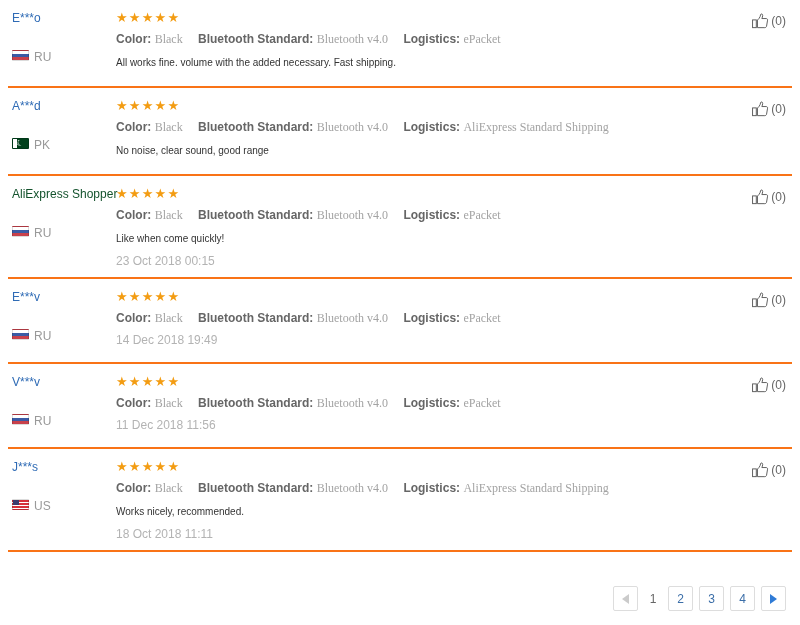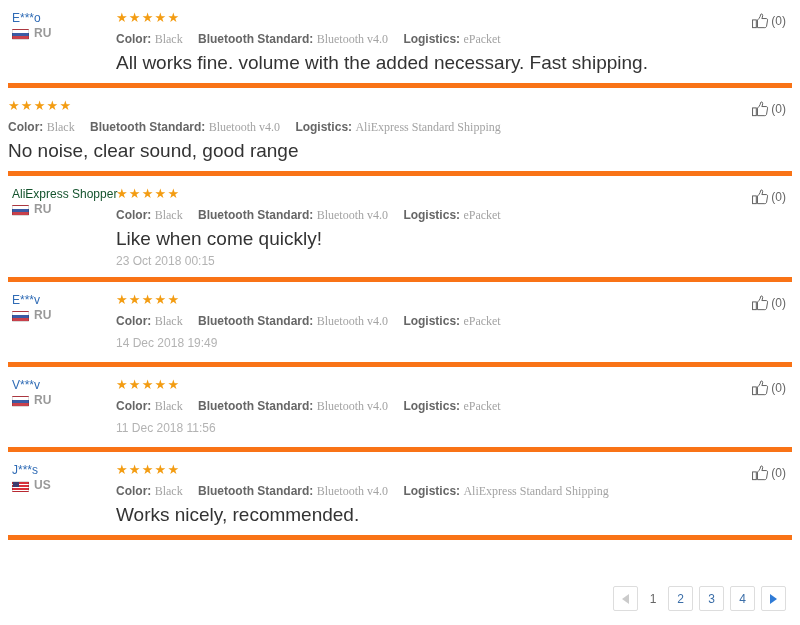--- a/index.html
+++ b/index.html
@@ -17,21 +17,21 @@
     overflow: hidden;
     background: #fff;
   }
 
   
   .review-list { padding: 0 8px; }
 
   .review-row {
     display: flex;
     align-items: flex-start;
-    border-bottom: 5px solid #f97316;
+    border-bottom: 2px solid #f97316;
     padding: 10px 0 8px 0;
     position: relative;
     min-height: 88px;
   }
   .review-row.no-comment { min-height: 85px; }
 
   
   .user-col {
     width: 108px;
     flex: 0 0 108px;
@@ -40,28 +40,27 @@
   }
   .user-name {
     font-size: 12px;
     color: #2f6bb5;
     line-height: 15px;
     white-space: nowrap;
     cursor: pointer;
   }
   .user-name.plain { color: #14532d; font-weight: normal; }
   .user-country {
-    margin-top: 0;
-    display: flex;
-    align-items: flex-end;
+    margin-top: 24px;
+    display: flex;
+    align-items: flex-start;
     gap: 5px;
     font-size: 12px;
     color: #999999;
     line-height: 14px;
-    font-weight: bold;
   }
   .flag {
     width: 17px;
     height: 11px;
     display: inline-block;
     border: 1px solid rgba(0,0,0,0.14);
     position: relative;
     overflow: hidden;
     flex: 0 0 auto;
     border-radius: 1px;
@@ -123,21 +122,21 @@
     line-height: 17px;
     color: #9e9e9e;
     white-space: nowrap;
   }
   .attrs .attr { margin-right: 12px; }
   .attrs .attr:last-child { margin-right: 0; }
   .attrs .k { color: #666666; font-weight: bold; }
   .attrs .v { color: #a3a3a3; font-family: Liberation Serif, serif; }
   .comment {
     margin-top: 6px;
-    font-size: 19px;
+    font-size: 10px;
     line-height: 18px;
     color: #333333;
   }
   .date {
     margin-top: 5px;
     font-size: 12px;
     line-height: 16px;
     color: #b3b3b3;
   }
 
@@ -241,20 +240,27 @@
     <div class="helpful-col">
       <svg class="thumb-icon" viewBox="0 0 20 19">
         <rect x="0.6" y="8.2" width="4.4" height="9.2" fill="none" stroke="#555" stroke-width="1.1"></rect>
         <path d="M6.4 17.4 L6.4 8.4 C7.6 7.5 9.0 5.6 9.6 4.1 C10.0 3.0 9.9 1.6 10.7 1.2 C11.6 0.8 12.6 1.5 12.6 2.8 C12.6 4.0 12.0 5.6 11.6 6.6 L16.6 6.6 C17.8 6.6 18.6 7.4 18.4 8.5 L17.2 15.6 C17.0 16.7 16.2 17.4 15.1 17.4 Z" fill="none" stroke="#555" stroke-width="1.1" stroke-linejoin="round"></path>
       </svg>
       <span class="helpful-count">(0)</span>
     </div>
   </div>
 
   <div class="review-row">
+    <div class="user-col">
+      <div class="user-name">A***d</div>
+      <div class="user-country">
+        <span class="flag flag-pk"></span>
+        <span>PK</span>
+      </div>
+    </div>
     <div class="body-col">
       <div class="stars">★★★★★</div>
       <div class="attrs">
         <span class="attr">
           <span class="k">Color:</span>
           <span class="v">Black</span>
         </span><span class="attr">
           <span class="k">Bluetooth Standard:</span>
           <span class="v">Bluetooth v4.0</span>
         </span><span class="attr">
@@ -391,20 +397,21 @@
           <span class="v">Black</span>
         </span><span class="attr">
           <span class="k">Bluetooth Standard:</span>
           <span class="v">Bluetooth v4.0</span>
         </span><span class="attr">
           <span class="k">Logistics:</span>
           <span class="v">AliExpress Standard Shipping</span>
         </span>
       </div>
       <div class="comment">Works nicely, recommended.</div>
+      <div class="date">18 Oct 2018 11:11</div>
     </div>
     <div class="helpful-col">
       <svg class="thumb-icon" viewBox="0 0 20 19">
         <rect x="0.6" y="8.2" width="4.4" height="9.2" fill="none" stroke="#555" stroke-width="1.1"></rect>
         <path d="M6.4 17.4 L6.4 8.4 C7.6 7.5 9.0 5.6 9.6 4.1 C10.0 3.0 9.9 1.6 10.7 1.2 C11.6 0.8 12.6 1.5 12.6 2.8 C12.6 4.0 12.0 5.6 11.6 6.6 L16.6 6.6 C17.8 6.6 18.6 7.4 18.4 8.5 L17.2 15.6 C17.0 16.7 16.2 17.4 15.1 17.4 Z" fill="none" stroke="#555" stroke-width="1.1" stroke-linejoin="round"></path>
       </svg>
       <span class="helpful-count">(0)</span>
     </div>
   </div>
 </div>

